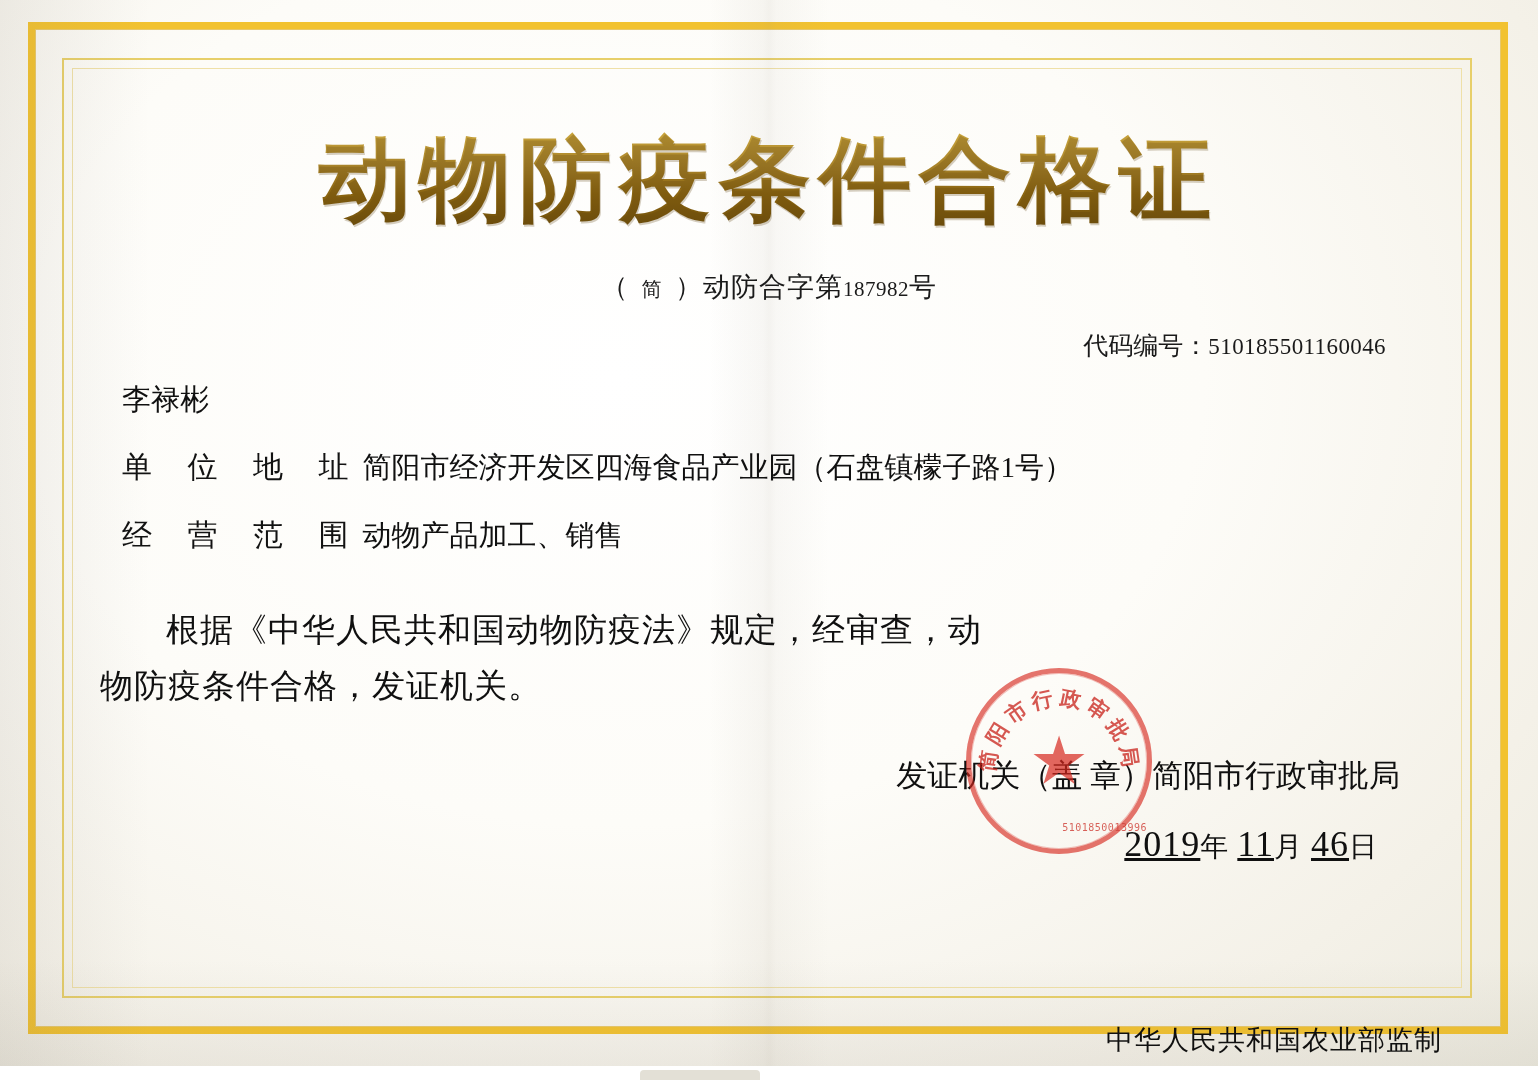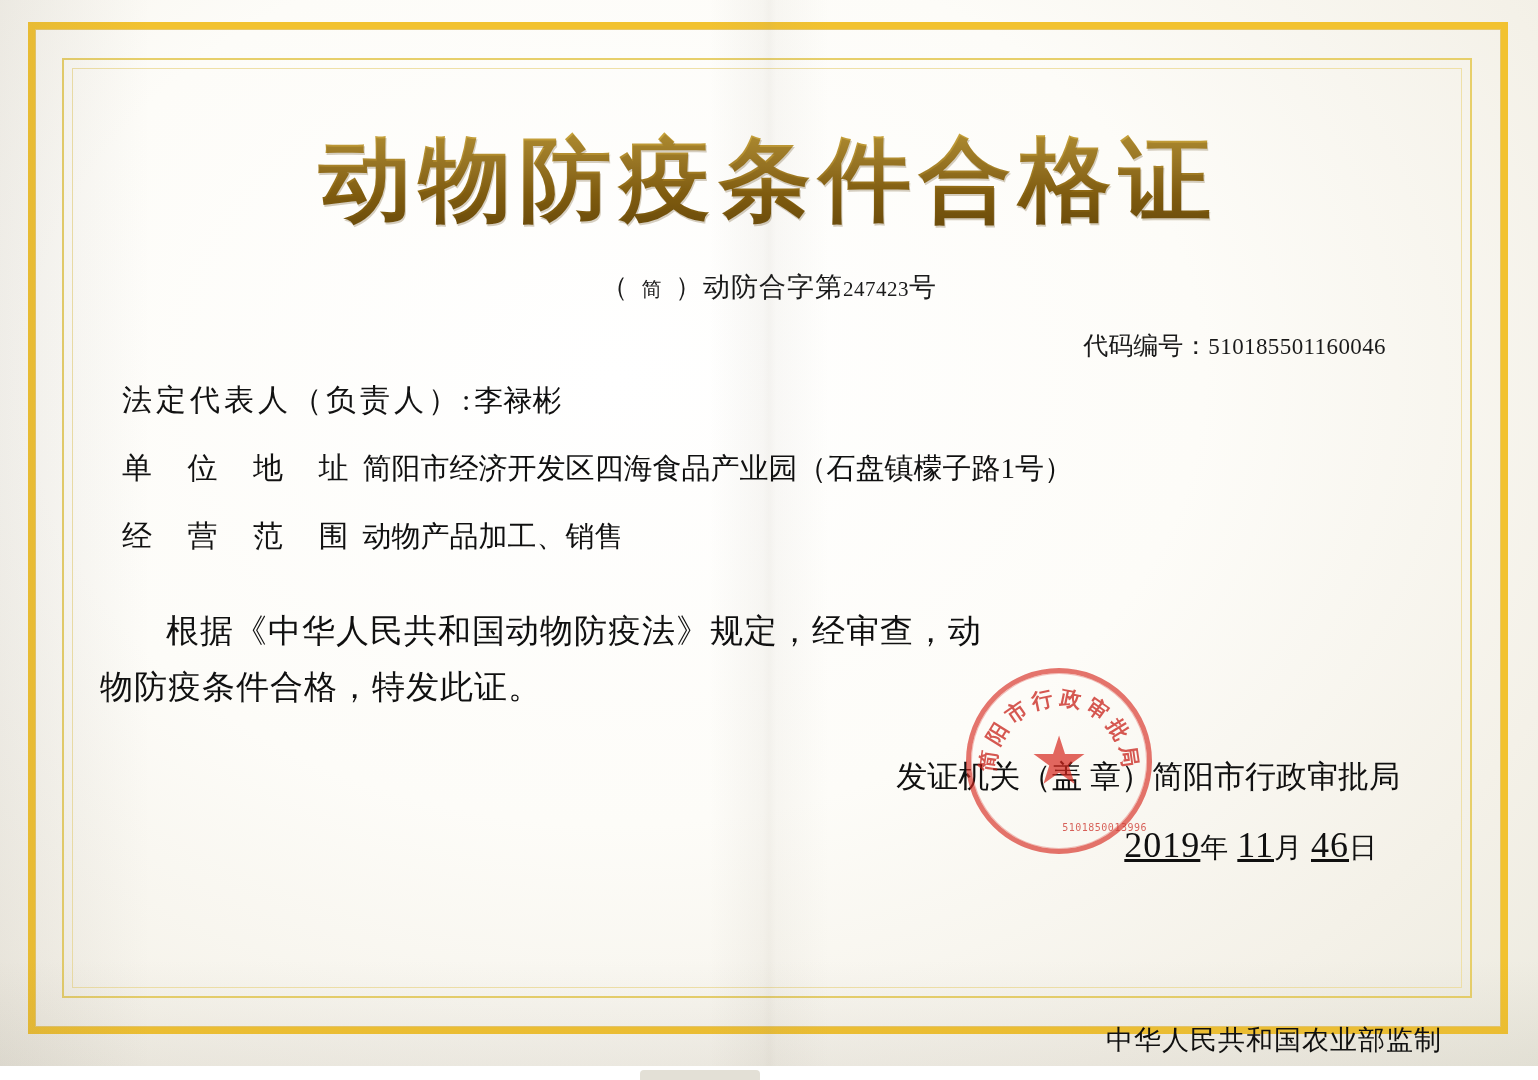--- a/index.html
+++ b/index.html
@@ -268,50 +268,49 @@
   <div class="border-hair"></div>
   <div class="fold"></div>
   <div class="shade-left"></div>
   <div class="shade-bottom"></div>
 
   <div class="content">
 
     <div class="title">动物防疫条件合格证</div>
 
     <div class="serial-line">
-      <span>（</span><span class="paren-inner">简</span><span>）动防合字第</span><span class="serial-num">247423</span><span>号</span>
+      <span>（</span><span class="paren-inner">简</span><span>）动防合字第</span><span class="serial-num">187982</span><span>号</span>
     </div>
 
     <div class="code-row">
       <span>代码编号：</span><span class="code-val">510185501160046</span>
     </div>
 
     <div class="fields">
 
 
       <div class="field-row">
-        <span class="field-label lbl-spread-2">法定代表人（负责人）:</span>
         <span class="field-value">李禄彬</span>
       </div>
 
       <div class="field-row">
         <span class="field-label lbl-spread-1">单 位 地  址</span>
         <span class="field-value">简阳市经济开发区四海食品产业园（石盘镇檬子路1号）</span>
       </div>
 
       <div class="field-row">
         <span class="field-label lbl-spread-1">经 营 范  围</span>
         <span class="field-value">动物产品加工、销售</span>
       </div>
 
     </div>
 
     <div class="body-text">
       <span class="indent"></span><span>根据《中华人民共和国动物防疫法》规定，经审查，动</span><br>
-      <span>物防疫条件合格，特发此证。</span>
+      <span>物防疫条件合格，发证机关。</span>
     </div>
 
     <div class="issuer-row">
       <span>发证机关（盖 章）</span><span>简阳市行政审批局</span>
     </div>
 
     <div class="date-row">
       <span class="dnum">2019</span><span>年</span>
       <span class="dnum">11</span><span>月</span>
       <span class="dnum">46</span><span>日</span>

